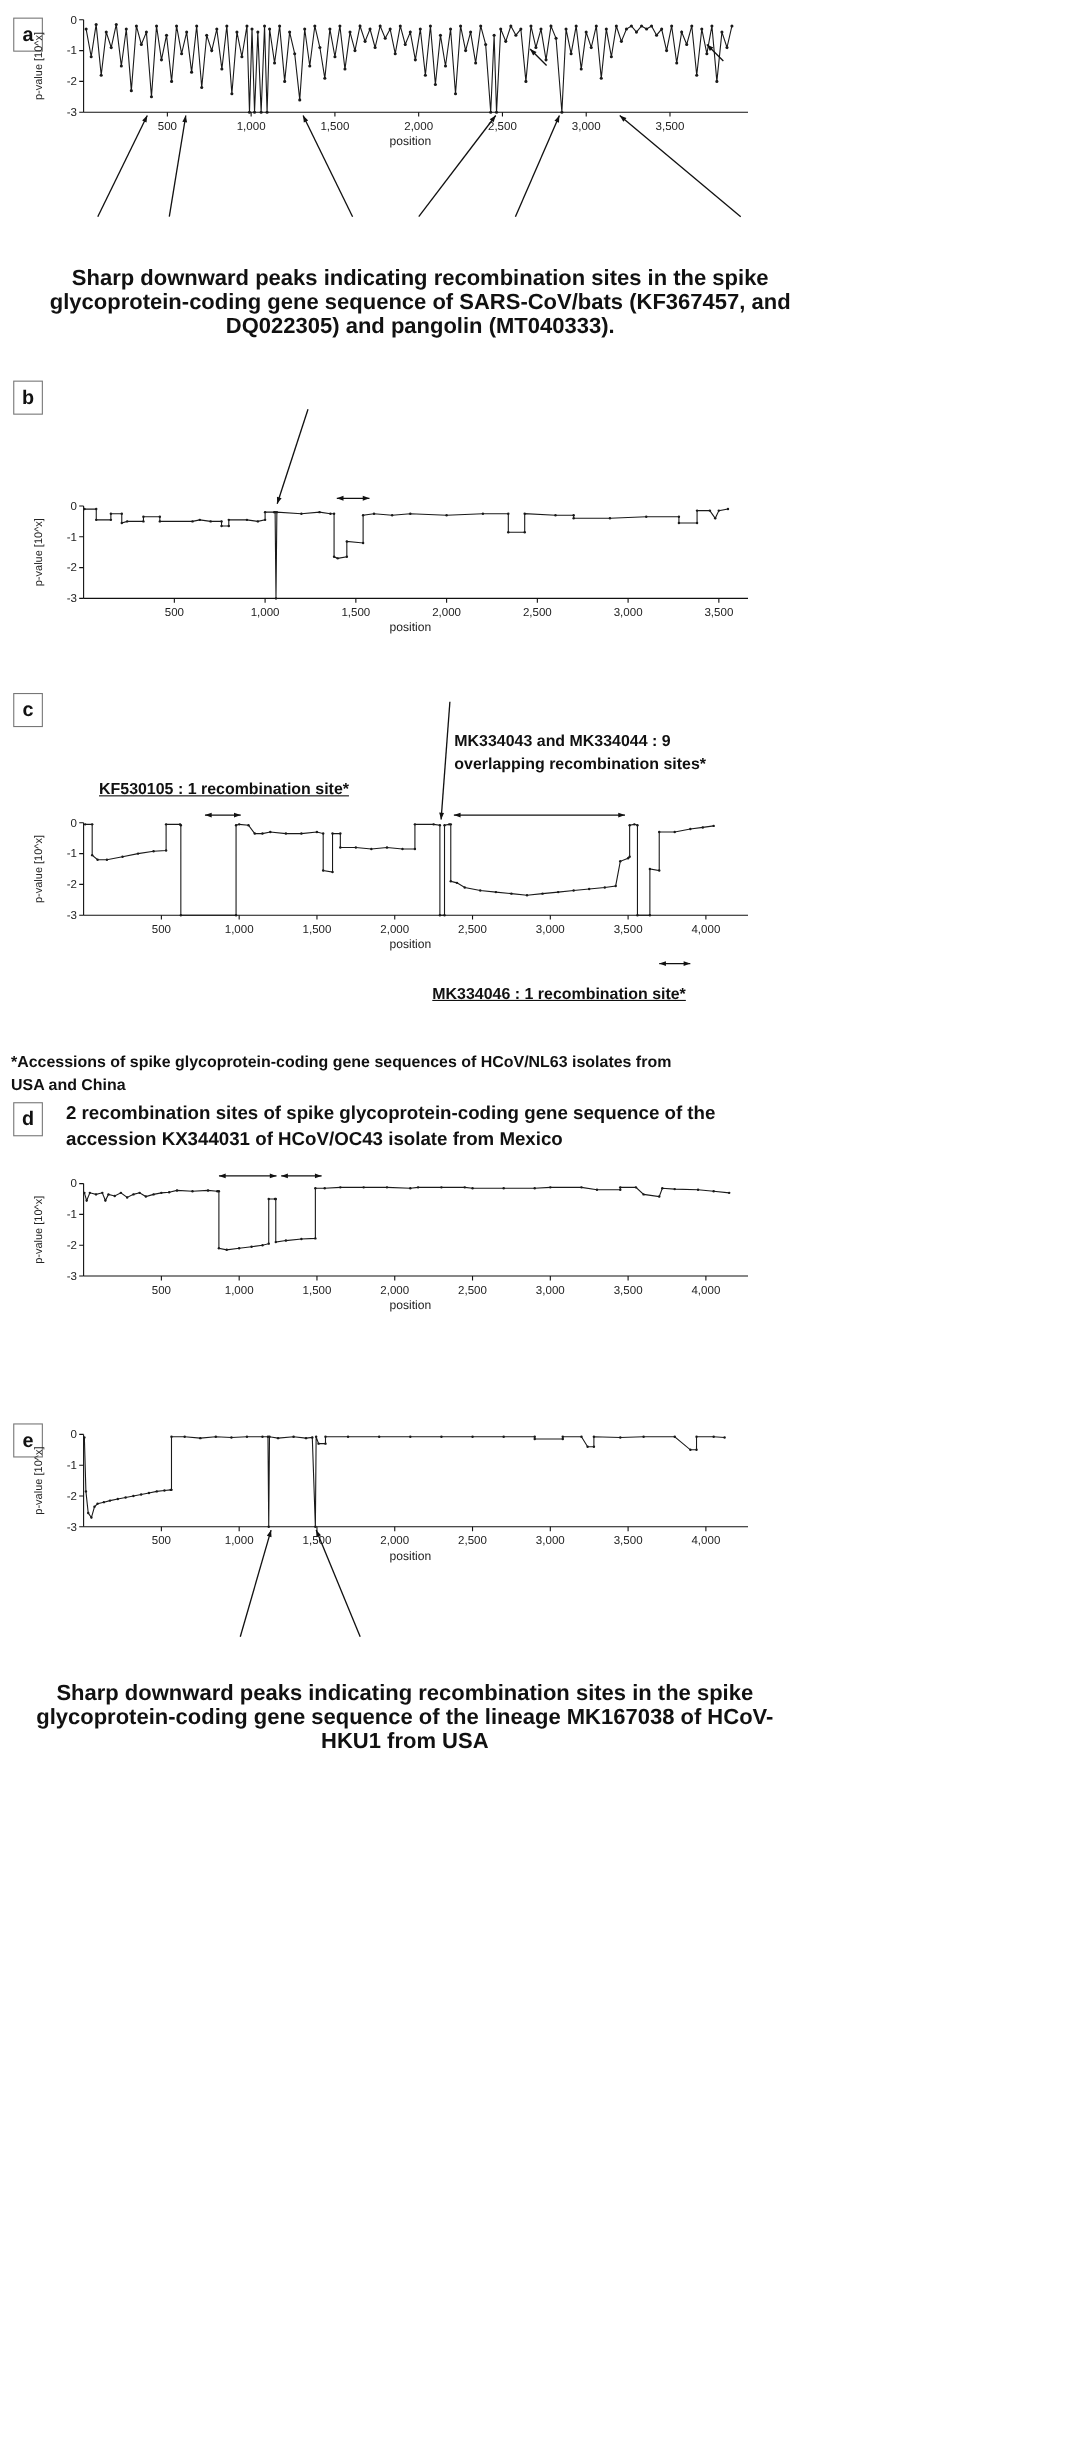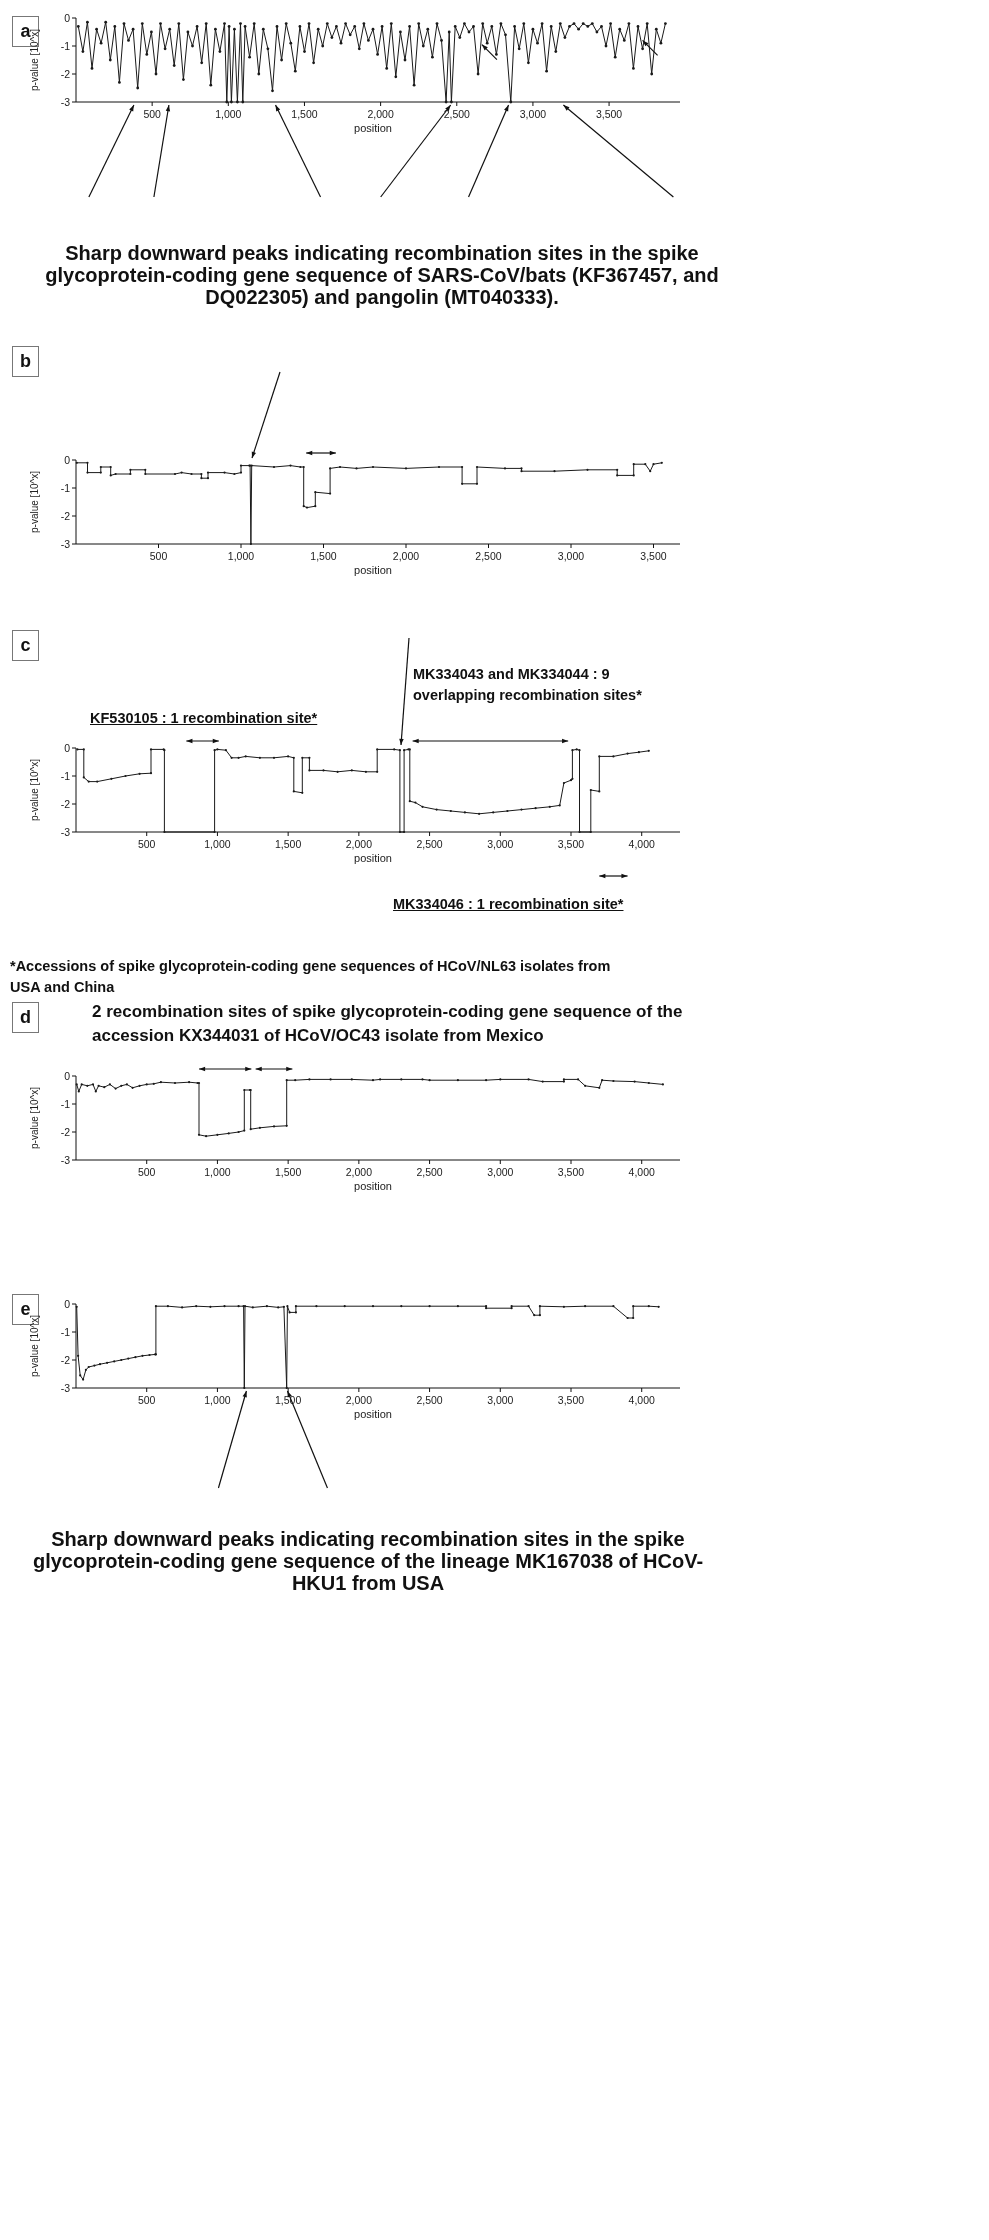--- a/index.html
+++ b/index.html
@@ -5,21 +5,21 @@
   html,body{margin:0;padding:0;background:#ffffff;}
   body{width:989px;height:2240px;overflow:hidden;font-family:"Liberation Sans",sans-serif;color:#111;}
   .figure{position:relative;width:989px;height:2240px;background:#fff;}
   .panel{position:absolute;left:8px;width:750px;}
   .plabel{position:absolute;box-sizing:border-box;width:27px;height:31px;border:1.2px solid #777;
           display:flex;align-items:center;justify-content:center;font-weight:bold;font-size:18px;background:#fff;}
   .chart-mount{position:absolute;}
   svg text{font-family:"Liberation Sans",sans-serif;fill:#222;}
   .caption{position:absolute;font-weight:bold;font-size:20px;line-height:22px;text-align:center;color:#111;}
   .ann{position:absolute;font-weight:bold;font-size:14.5px;line-height:21px;color:#111;}
-  .title{position:absolute;font-weight:bold;font-size:17px;line-height:24px;color:#111;margin-left:32px;}
+  .title{position:absolute;font-weight:bold;font-size:17px;line-height:24px;color:#111;}
   .footnote{position:absolute;font-weight:bold;font-size:14.5px;line-height:21px;color:#111;}
   .overlay{position:absolute;left:0;top:0;pointer-events:none;}
 </style>
 </head>
 <body>
 
 <div class="figure">
 
   <div class="panel" style="top:8px;height:296px;">
     <div class="plabel" style="left:4px;top:8px;">a</div>

